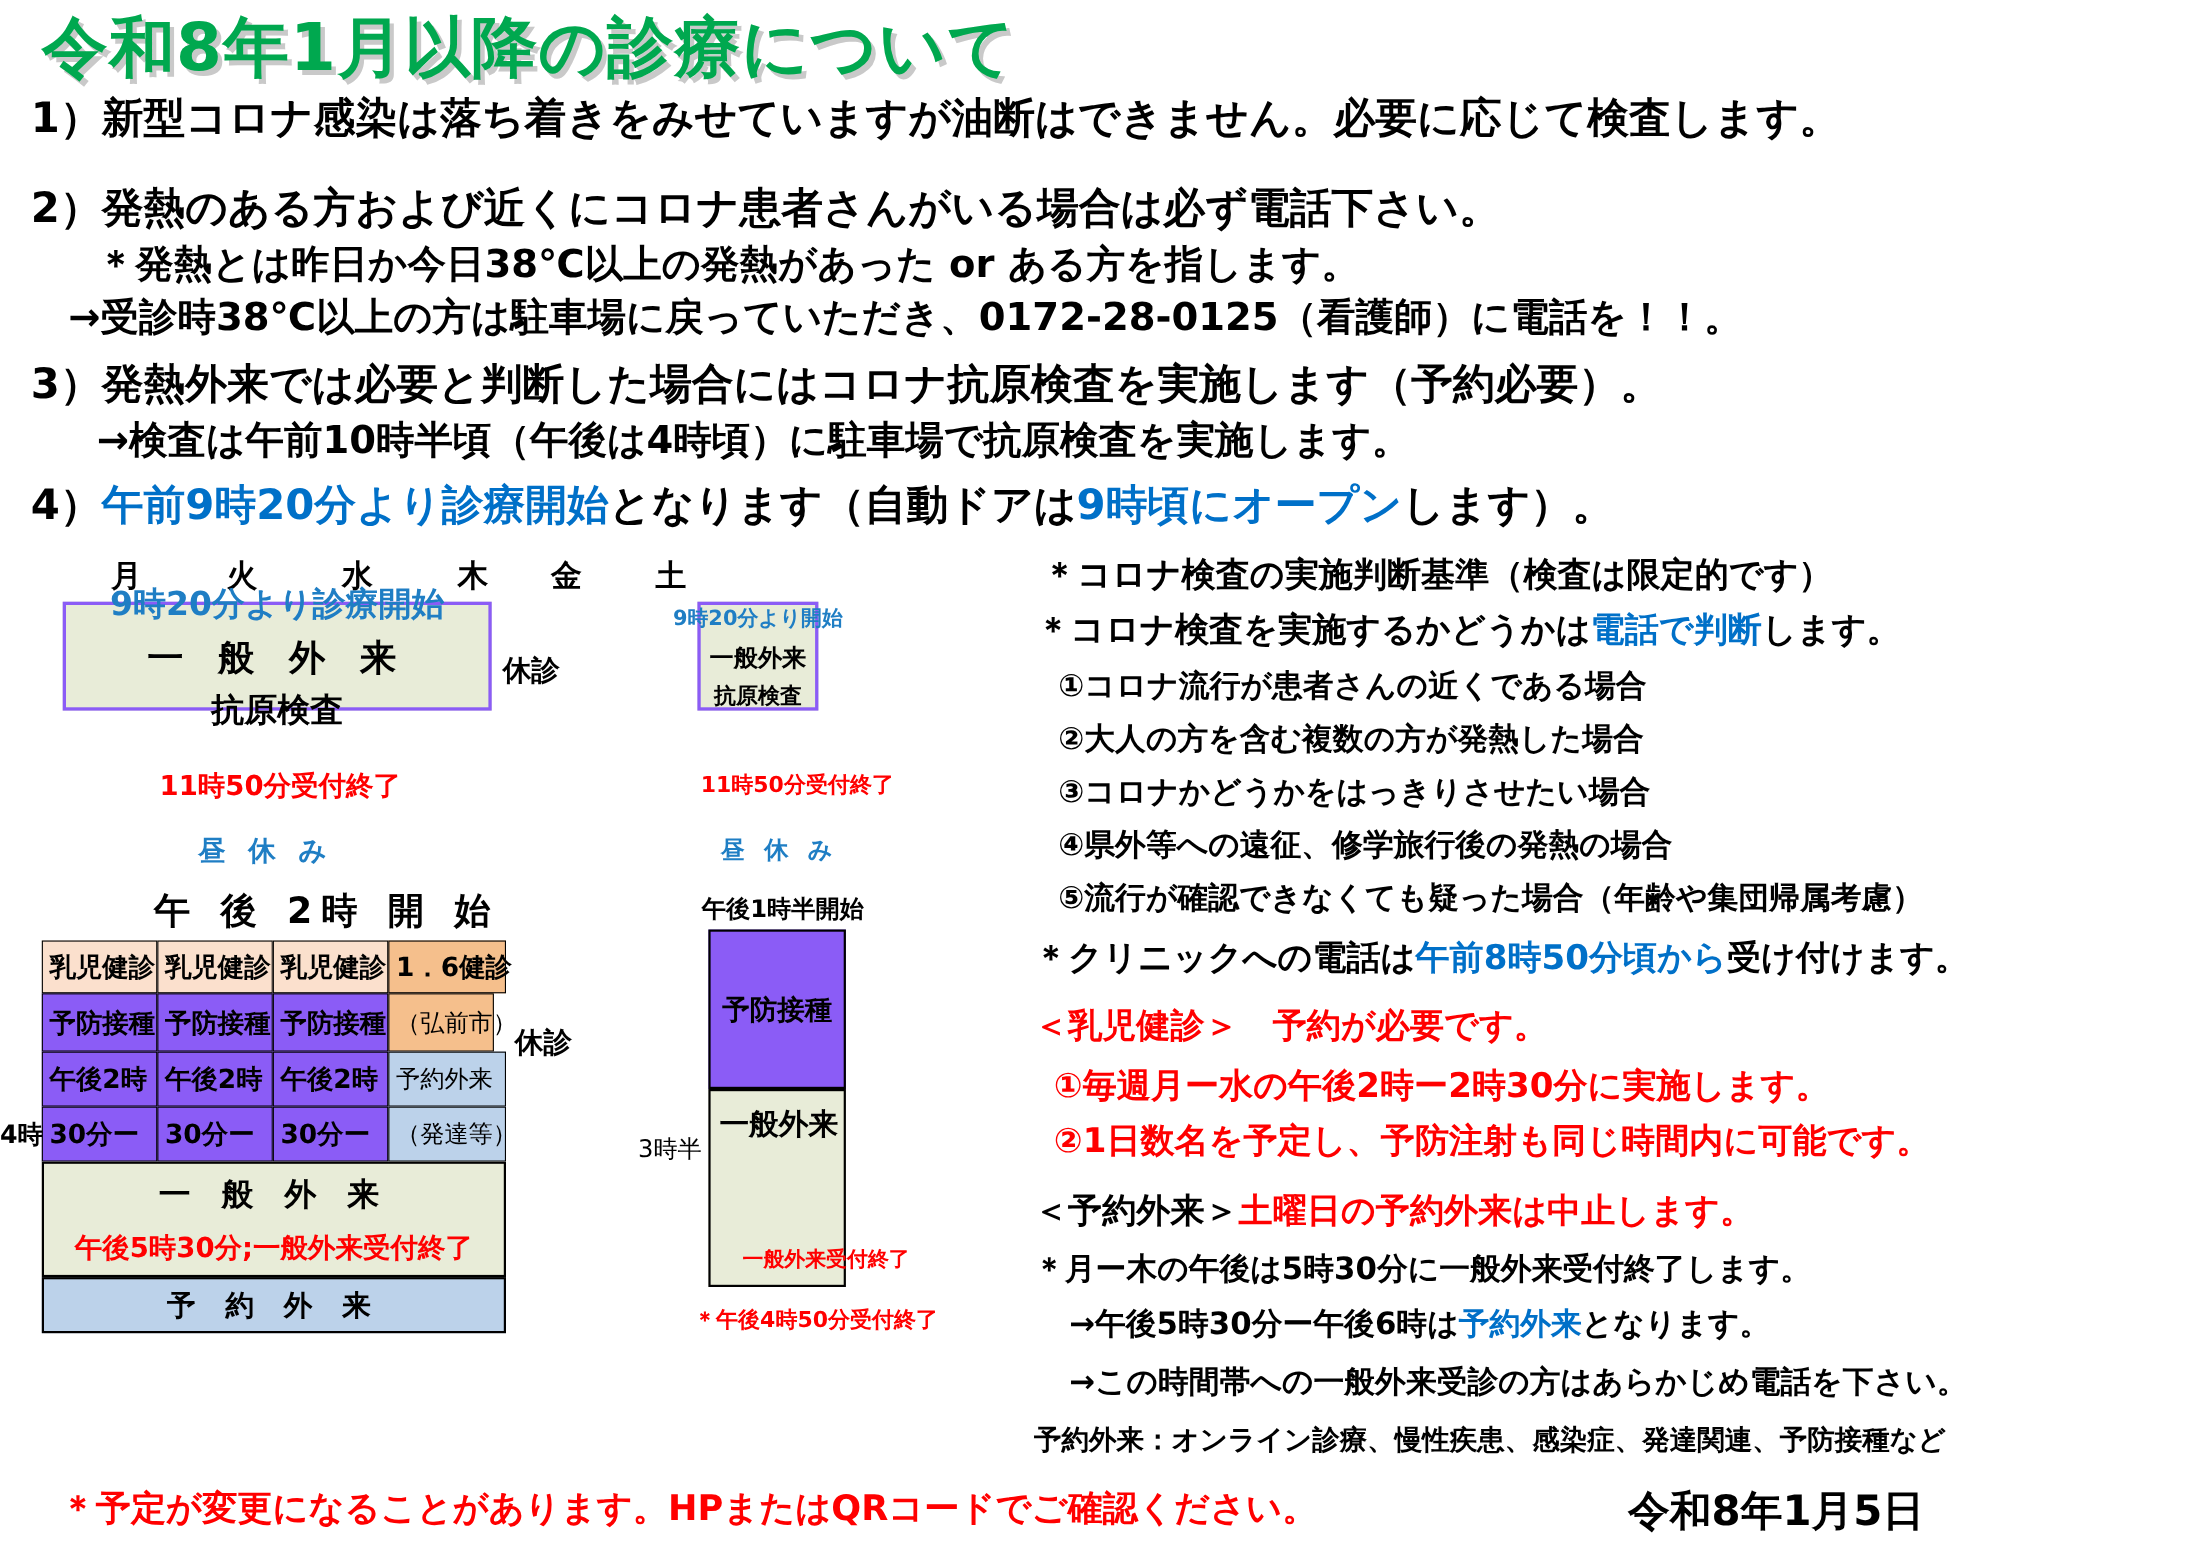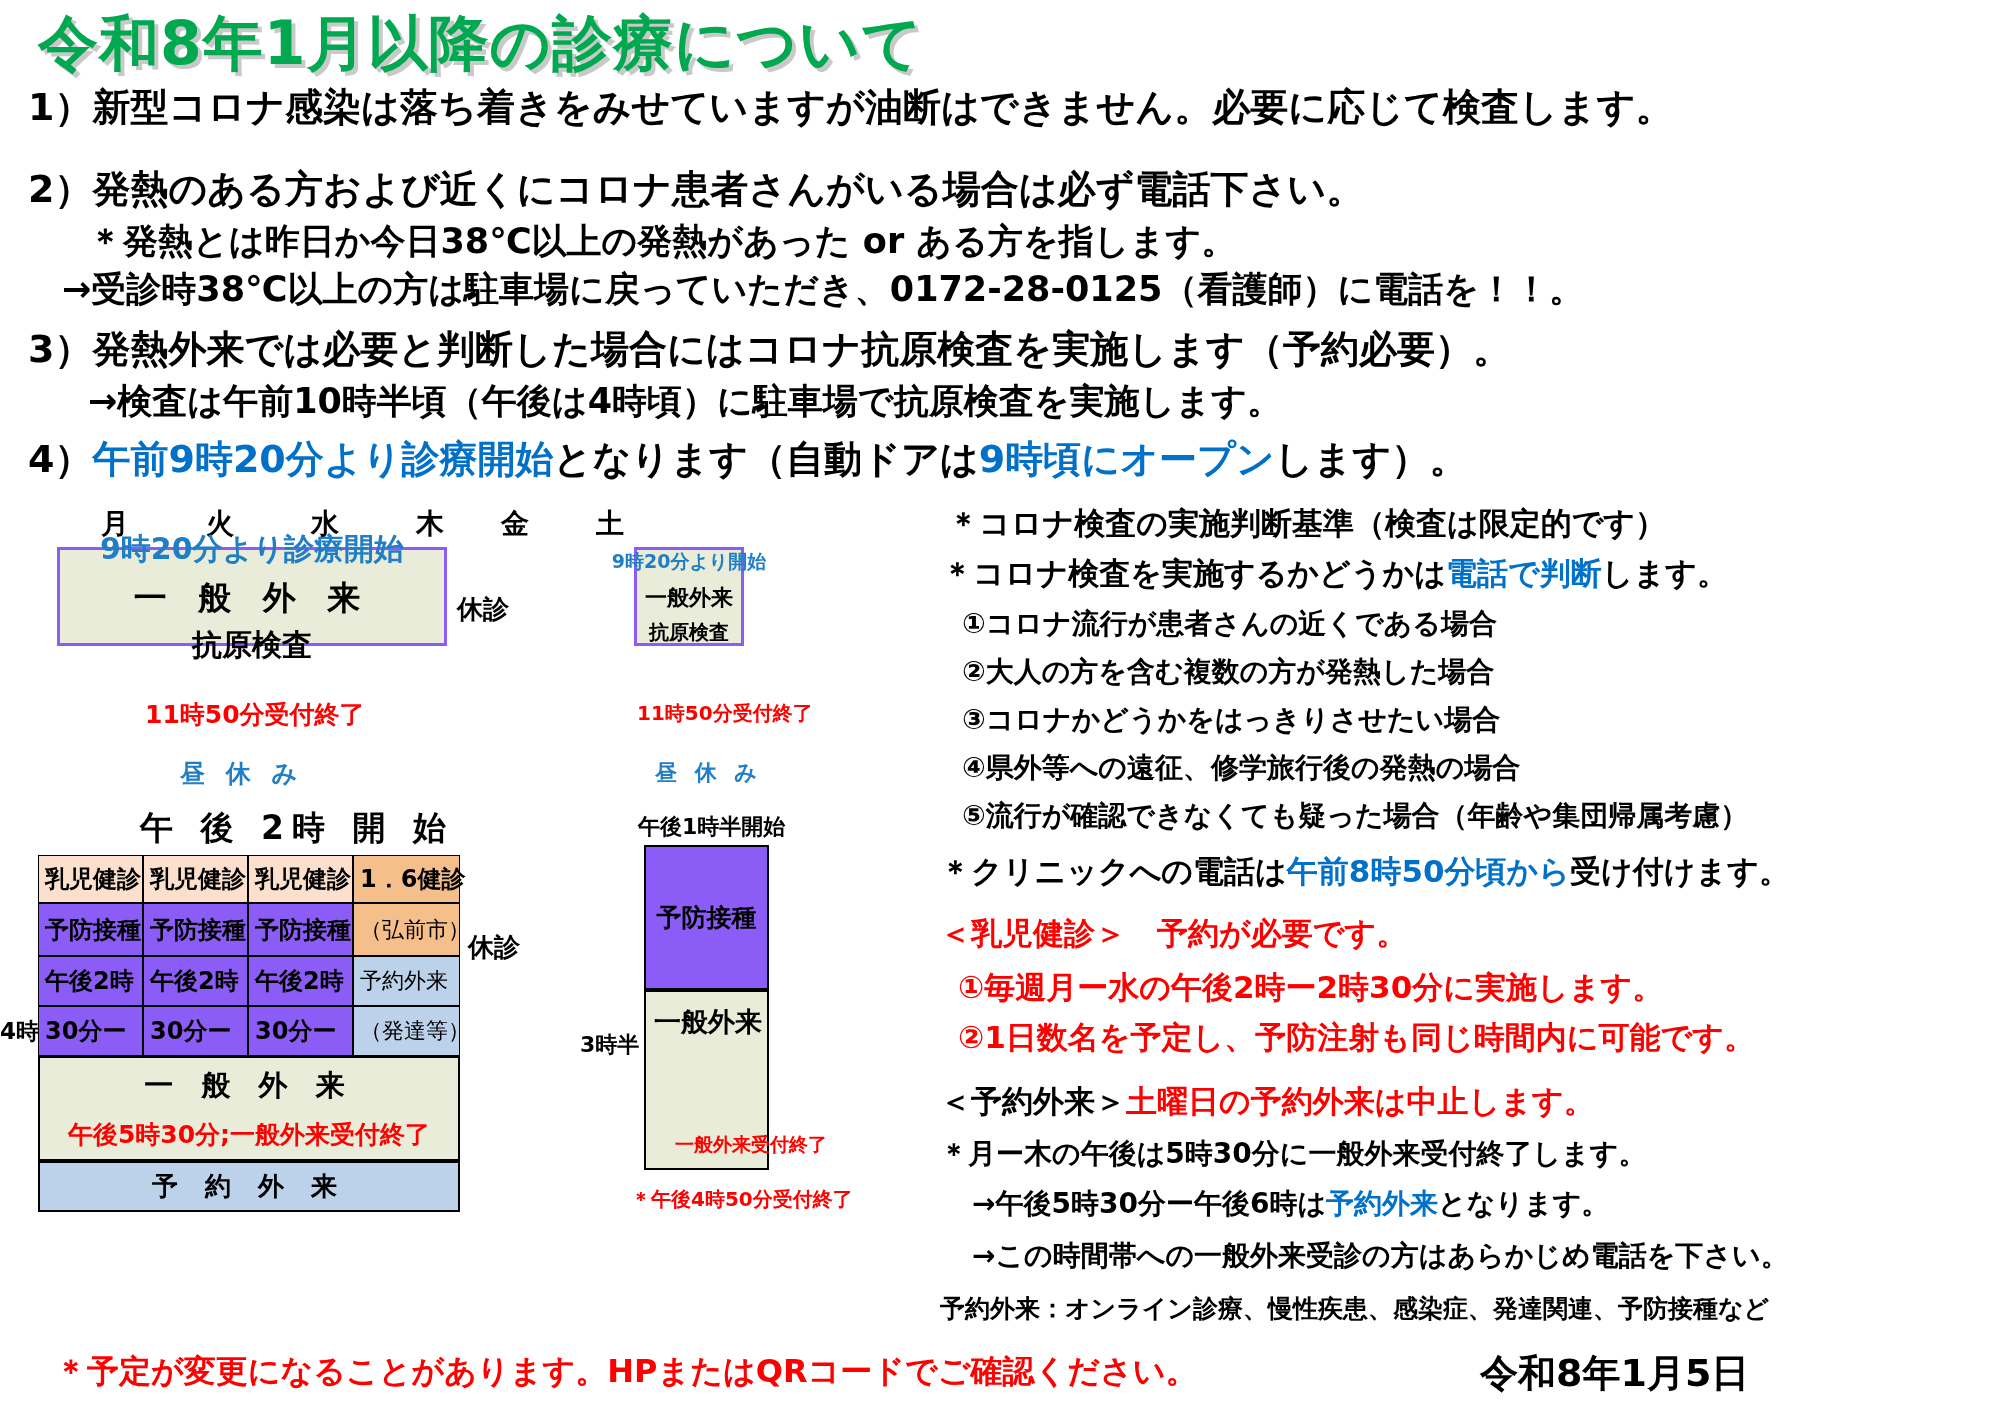--- a/index.html
+++ b/index.html
@@ -127,21 +127,21 @@
 <div class="abs" style="left:638px;top:812px;font-size:22px;font-weight:bold;white-space:nowrap;">午後1時半開始</div>
 
 <div class="abs gridcell peach" style="left:38px;top:855px;width:105px;height:48px;">乳児健診</div>
 <div class="abs gridcell peach" style="left:143px;top:855px;width:105px;height:48px;">乳児健診</div>
 <div class="abs gridcell peach" style="left:248px;top:855px;width:105px;height:48px;">乳児健診</div>
 <div class="abs gridcell orange" style="left:353px;top:855px;width:107px;height:48px;">1．6健診</div>
 
 <div class="abs gridcell lightblue" style="left:38px;top:903px;width:105px;height:53px;">予防接種</div>
 <div class="abs gridcell lightblue" style="left:143px;top:903px;width:105px;height:53px;">予防接種</div>
 <div class="abs gridcell lightblue" style="left:248px;top:903px;width:105px;height:53px;">予防接種</div>
-<div class="abs gridcell thin orange" style="left:353px;top:903px;width:107px;height:53px;">（弘前市）</div>
+<div class="abs gridcell thin orange" style="left:353px;top:903px;width:96px;height:53px;">（弘前市）</div>
 
 <div class="abs gridcell lightblue" style="left:38px;top:956px;width:105px;height:50px;">午後2時</div>
 <div class="abs gridcell lightblue" style="left:143px;top:956px;width:105px;height:50px;">午後2時</div>
 <div class="abs gridcell lightblue" style="left:248px;top:956px;width:105px;height:50px;">午後2時</div>
 <div class="abs gridcell thin midblue" style="left:353px;top:956px;width:107px;height:50px;">予約外来</div>
 
 <div class="abs gridcell lightblue" style="left:38px;top:1006px;width:105px;height:50px;">30分ー</div>
 <div class="abs gridcell lightblue" style="left:143px;top:1006px;width:105px;height:50px;">30分ー</div>
 <div class="abs gridcell lightblue" style="left:248px;top:1006px;width:105px;height:50px;">30分ー</div>
 <div class="abs gridcell thin midblue" style="left:353px;top:1006px;width:107px;height:50px;">（発達等）</div>
@@ -155,21 +155,21 @@
 
 <div class="abs midblue" style="left:38px;top:1161px;width:422px;height:51px;box-sizing:border-box;border:2.5px solid #000;display:flex;align-items:center;justify-content:center;">
   <div style="font-size:26px;font-weight:bold;letter-spacing:9px;white-space:nowrap;">予 約 外 来</div>
 </div>
 
 <div class="abs" style="left:468px;top:930px;font-size:26px;font-weight:bold;">休診</div>
 
 <div class="abs lightblue" style="left:644px;top:845px;width:125px;height:145px;box-sizing:border-box;border:2.5px solid #000;display:flex;align-items:center;justify-content:center;">
   <div style="font-size:25px;font-weight:bold;white-space:nowrap;">予防接種</div>
 </div>
-<div class="abs" style="left:580px;top:1030px;font-size:22px;font-weight:bold;white-space:nowrap;">3時半</div>
+<div class="abs" style="left:580px;top:1030px;font-size:22px;font-weight:normal;white-space:nowrap;">3時半</div>
 <div class="abs beige" style="left:644px;top:990px;width:125px;height:180px;box-sizing:border-box;border:2.5px solid #000;position:absolute;">
   <div style="position:absolute;left:8px;top:12px;font-size:27px;font-weight:bold;white-space:nowrap;">一般外来</div>
   <div style="position:absolute;left:4px;bottom:10px;font-size:19px;font-weight:bold;color:#ff0000;white-space:nowrap;margin-left:25px;">一般外来受付終了</div>
 </div>
 <div class="abs" style="left:631px;top:1186px;font-size:20px;font-weight:bold;color:#ff0000;white-space:nowrap;">＊午後4時50分受付終了</div>
 
 <div class="abs rline" style="left:948px;top:508px;">＊コロナ検査の実施判断基準（検査は限定的です）</div>
 <div class="abs rline nowrap" style="left:942px;top:558px;">
   <span class="blk">＊コロナ検査を実施するかどうかは</span><span class="blue">電話で判断</span><span class="blk">します。</span>
 </div>

